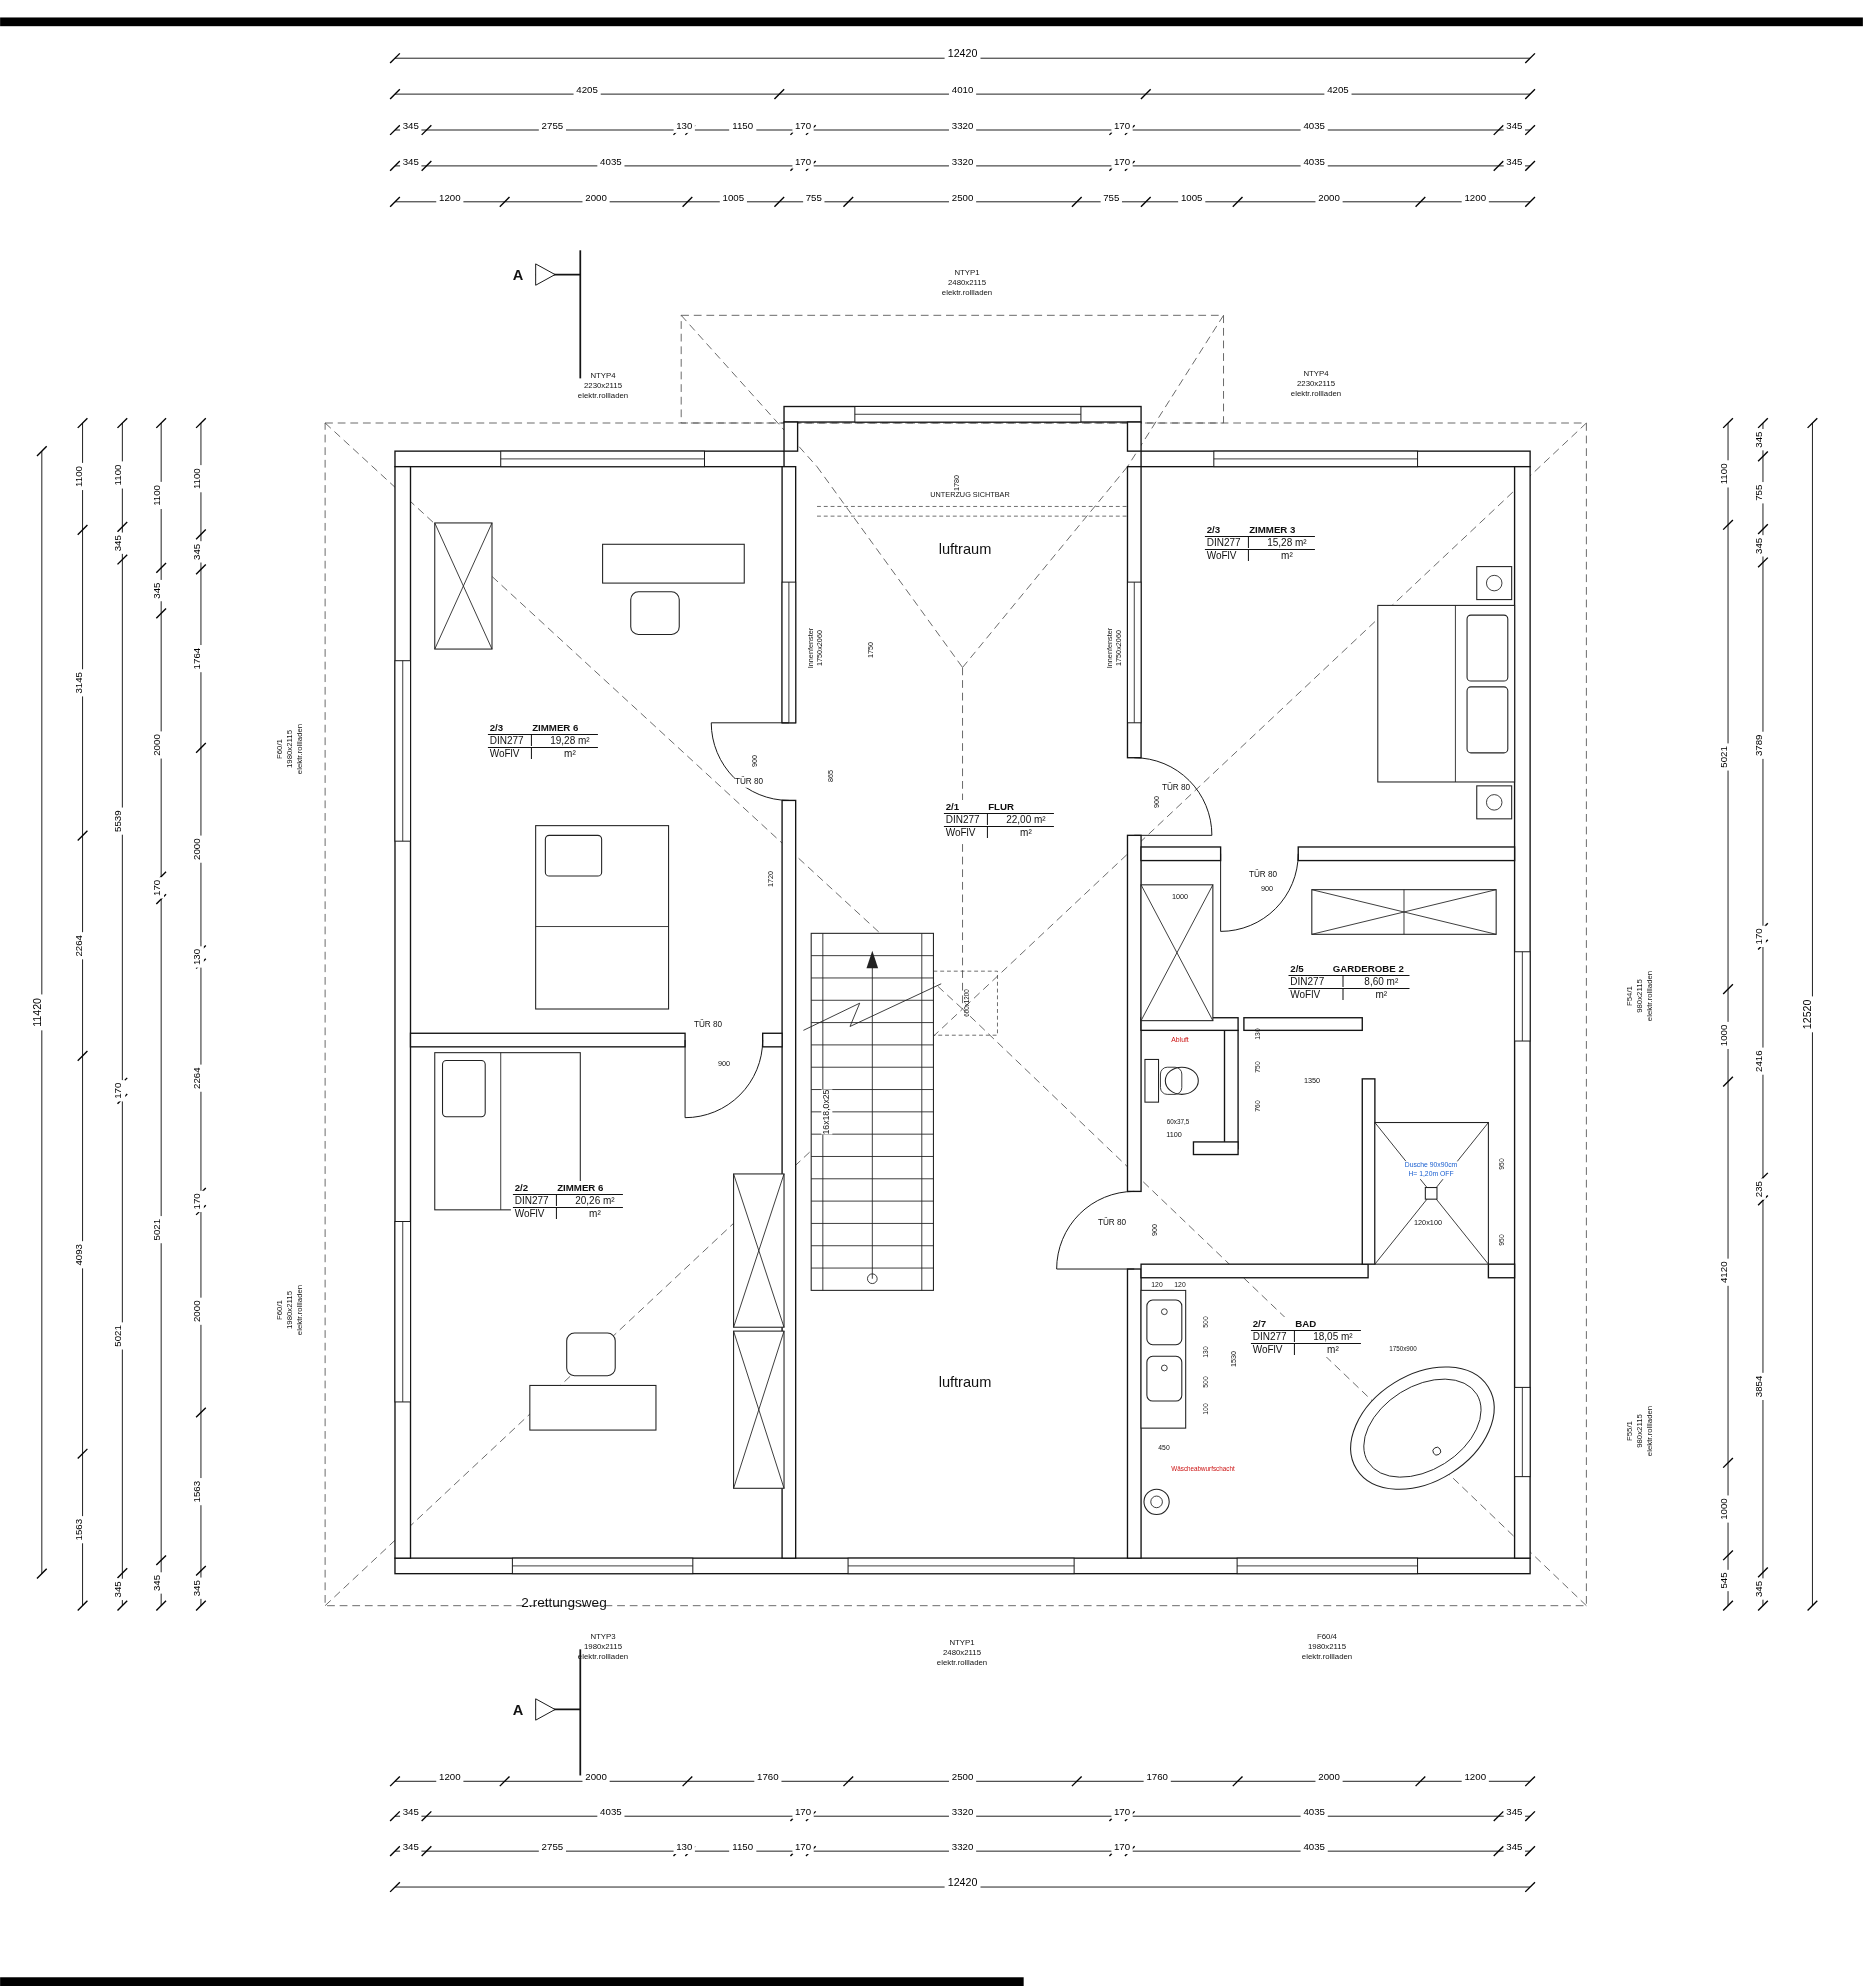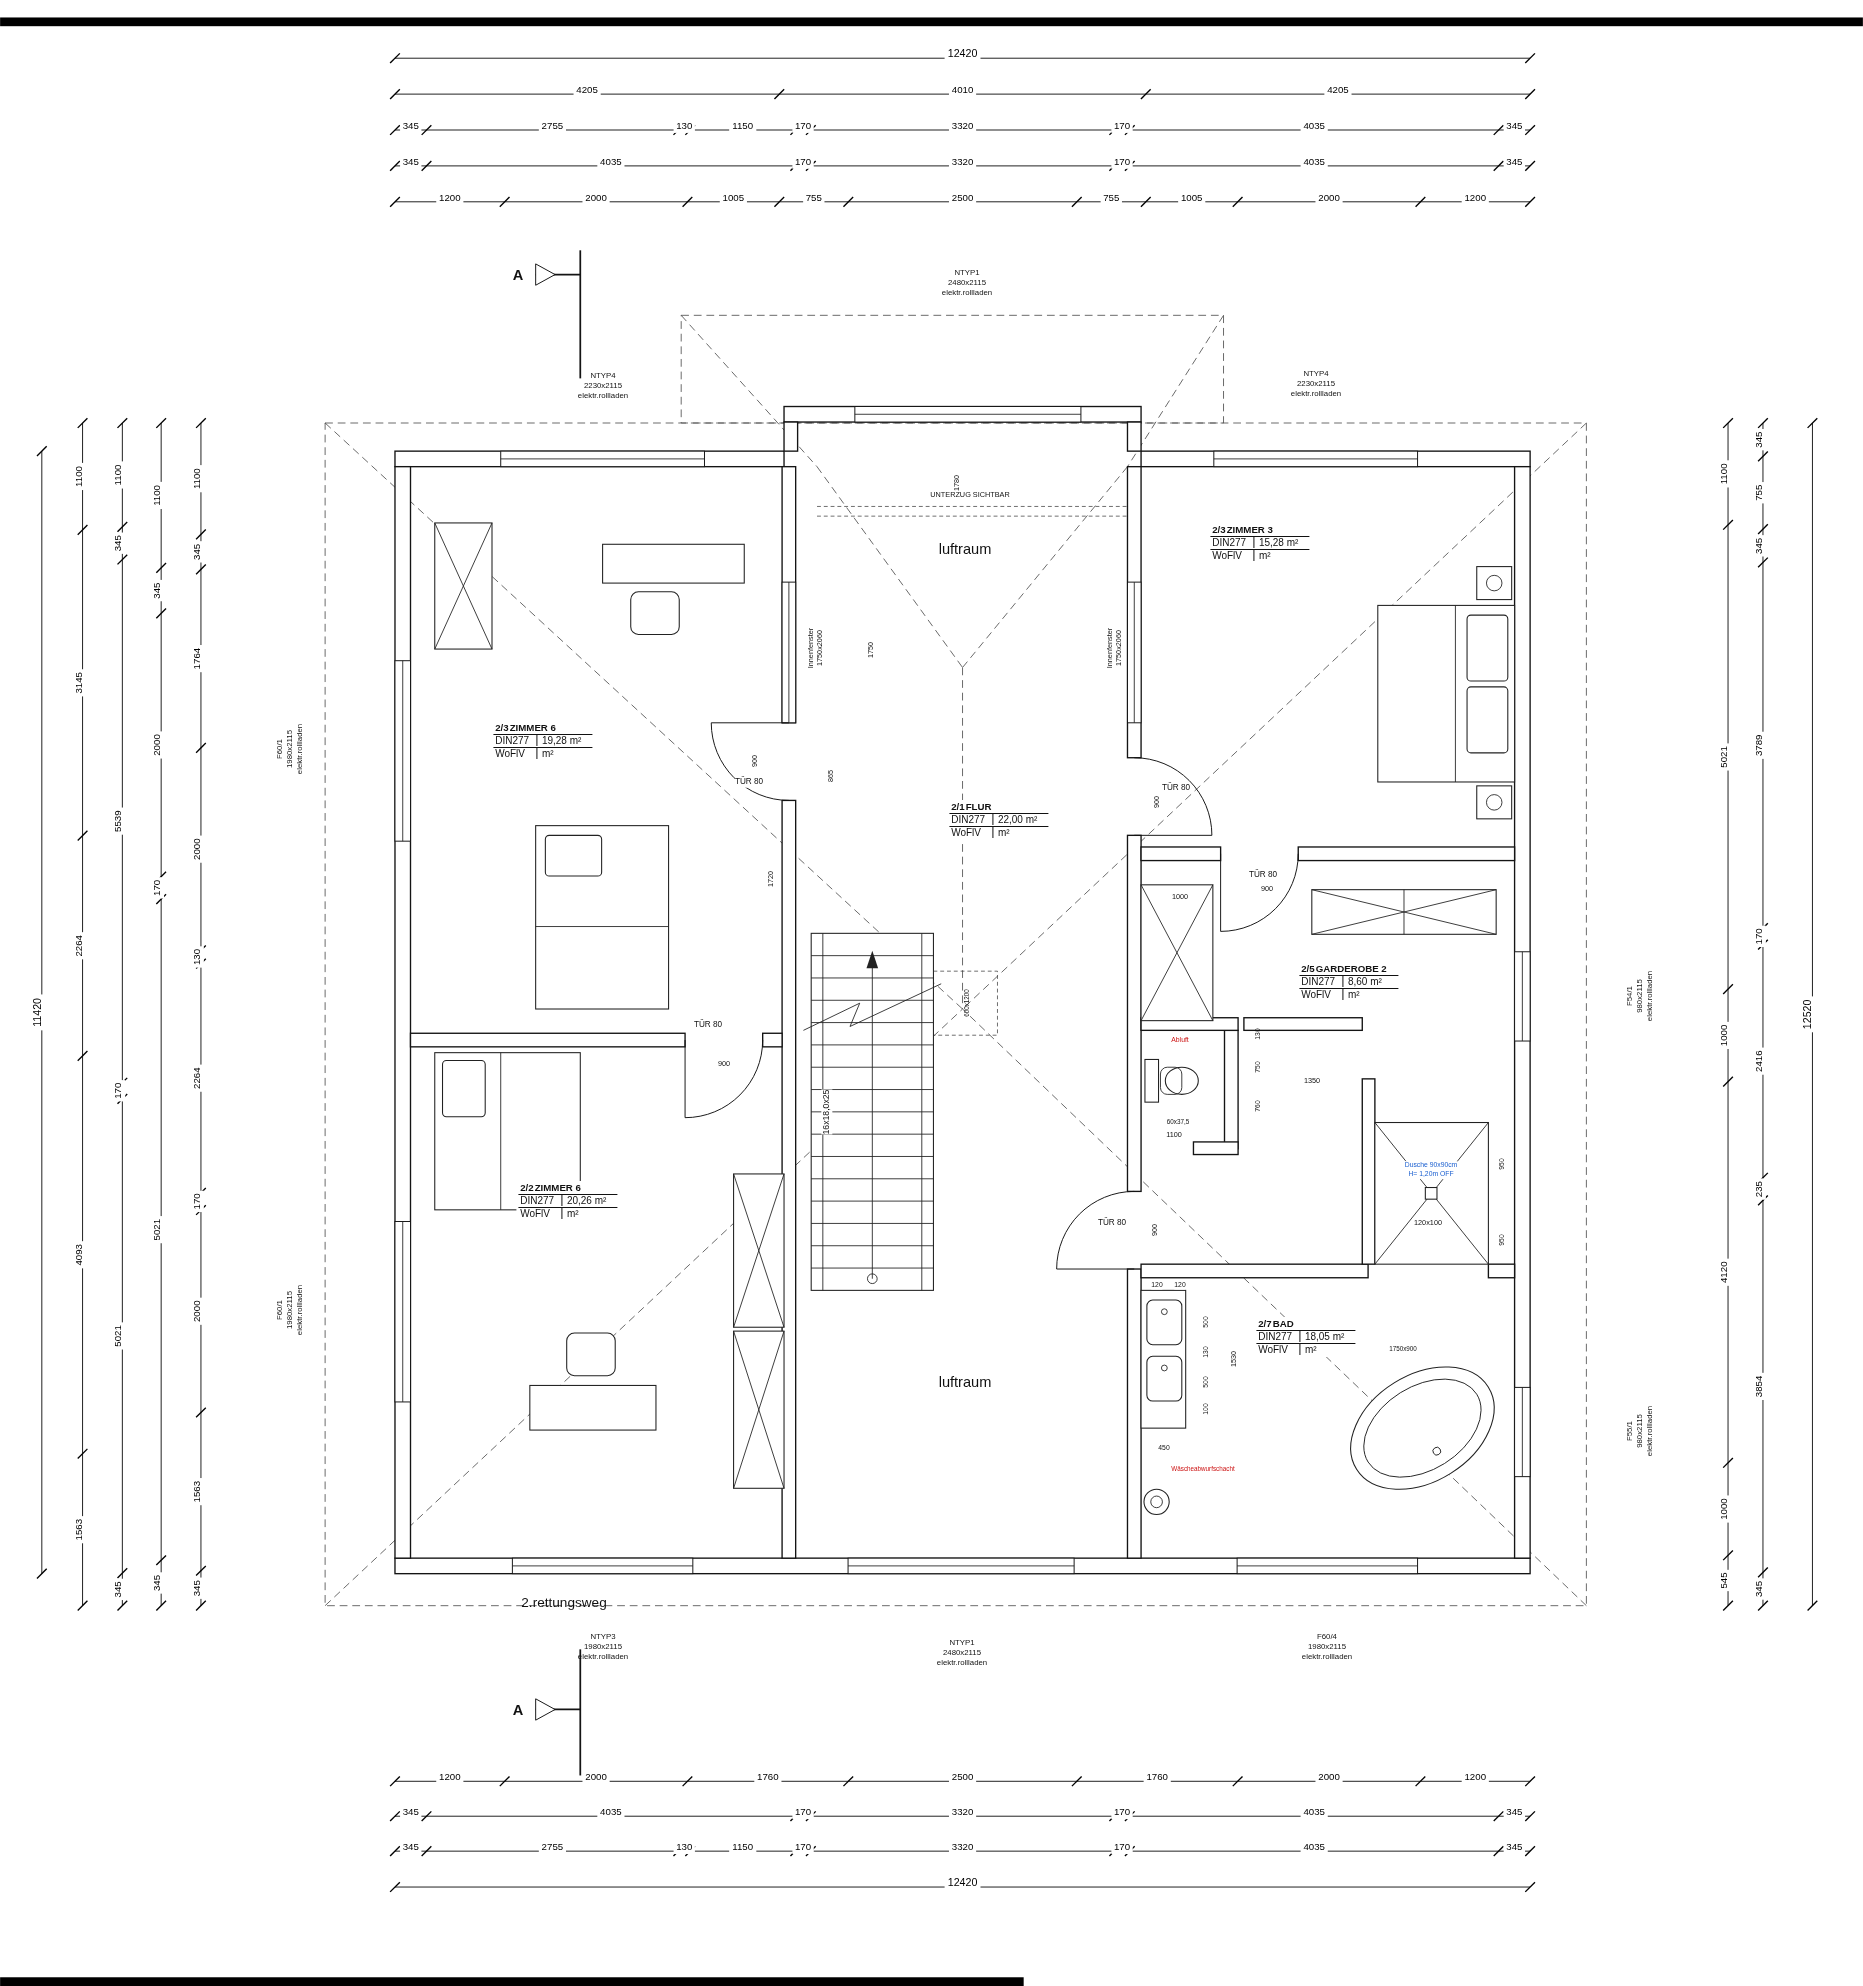--- a/index.html
+++ b/index.html
@@ -14,26 +14,26 @@
   .dash{fill:none;stroke:#555;stroke-width:0.9;stroke-dasharray:8 5;}
   .dash2{fill:none;stroke:#444;stroke-width:0.8;stroke-dasharray:4 3;}
   .door{fill:none;stroke:#141414;stroke-width:1;}
   .dl{stroke:#000;stroke-width:0.9;}
   .tick{stroke:#000;stroke-width:1.4;}
   .dt{fill:#000;text-anchor:middle;}
   .sec{stroke:#141414;stroke-width:1.8;fill:none;}
   #labels,#rooms{position:absolute;left:0;top:0;width:100%;height:100%;z-index:3;pointer-events:none;}
   .lbl{position:absolute;white-space:pre-line;text-align:center;color:#111;line-height:1.3;}
   .room{position:absolute;transform:translate(-50%,-50%);color:#111;background:#fff;padding:1px 1.9px;}
-  .room .r1{font-size:9.7px;font-weight:bold;border-bottom:1.2px solid #111;display:flex;gap:1px;
+  .room .r1{font-size:9.7px;font-weight:bold;border-bottom:1.2px solid #111;display:flex;gap:29px;
             white-space:nowrap;padding:0 5.8px 1px 1.9px;}
   .room .r2,.room .r3{font-size:10px;display:flex;justify-content:space-between;gap:7.8px;
             white-space:nowrap;padding:0 5.8px 1px 1.9px;}
   .room .r2{border-bottom:1px solid #111;}
-  .room .val{border-left:1px solid #111;padding-left:4px;min-width:45px;text-align:left;}
+  .room .val{border-left:1px solid #111;padding-left:15px;min-width:45px;text-align:center;}
 </style>
 </head>
 <body>
 
 <div class="page">
 
 <svg width="1863" height="1986" viewBox="0 0 1920 2047">
 
   <g>
     <rect x="0" y="18" width="1920" height="9" fill="#000"></rect>

